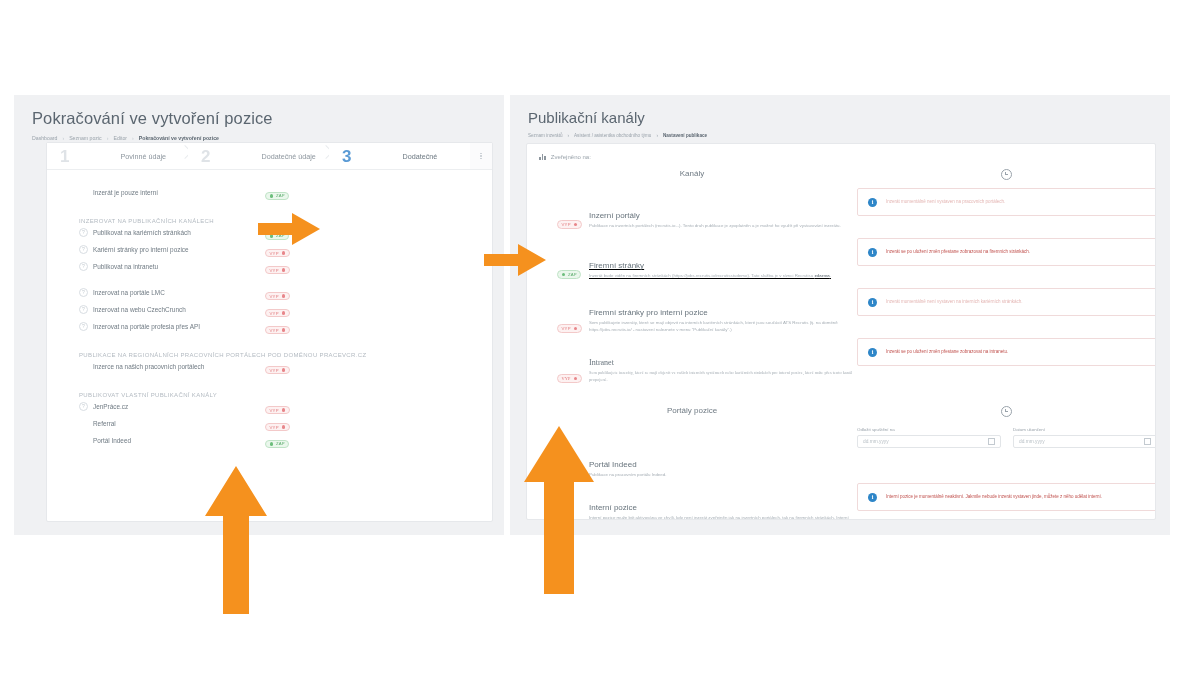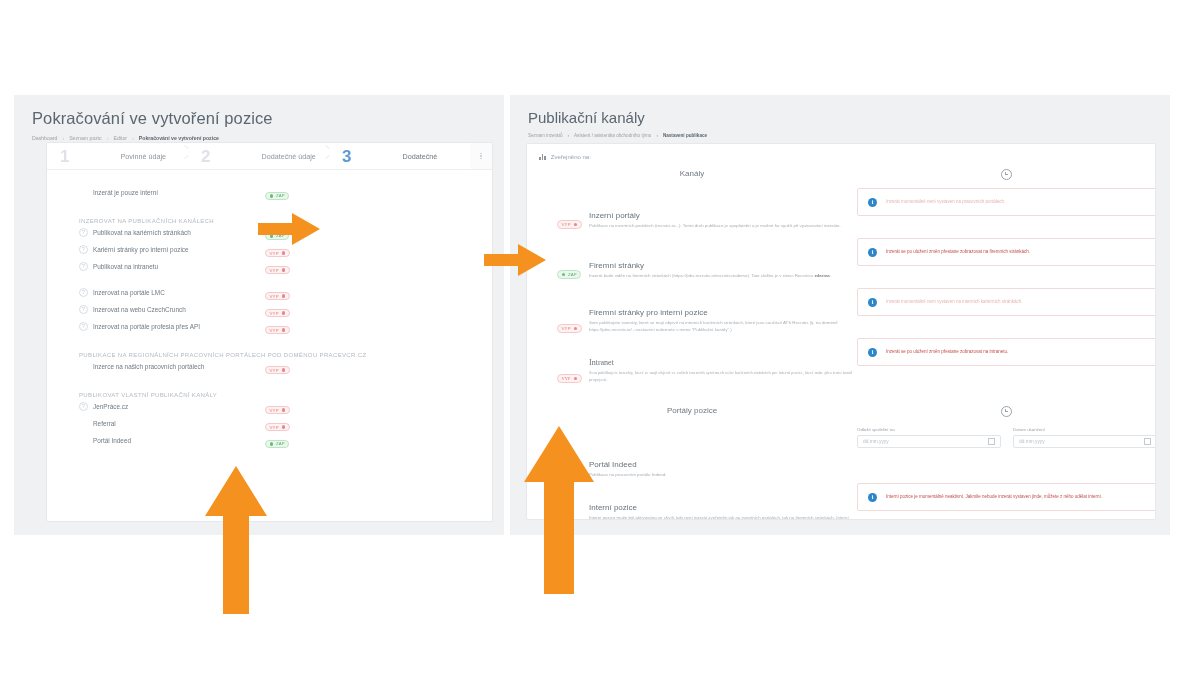--- a/index.html
+++ b/index.html
@@ -354,21 +354,21 @@
               <i class="knob"></i>
               <span>VYP</span>
             </span>
           </div>
           <div class="body">
             <div class="name">Inzerní portály</div>
             <div class="desc">Publikace na inzertních portálech (recrutis.io...). Tento druh publikace je zpoplatněn a je možné ho využít při vystavování inzerátu.</div>
           </div>
         </div>
 
-        <div class="ch-row" style="height:42px;">
+        <div class="ch-row" style="height:42px;text-decoration:underline;">
           <div class="tgl-wrap">
             <span class="pill on">
               <i class="knob"></i>
               <span>ZAP</span>
             </span>
           </div>
           <div class="body">
             <div class="name">Firemní stránky</div>
             <div class="desc"><span>Inzerát bude viděn na firemních stránkách (https://jobs.recrutis.io/recrutisstudemo). Tato služba je v rámci Recrutisu </span><b>zdarma</b><span>.</span></div>
           </div>

